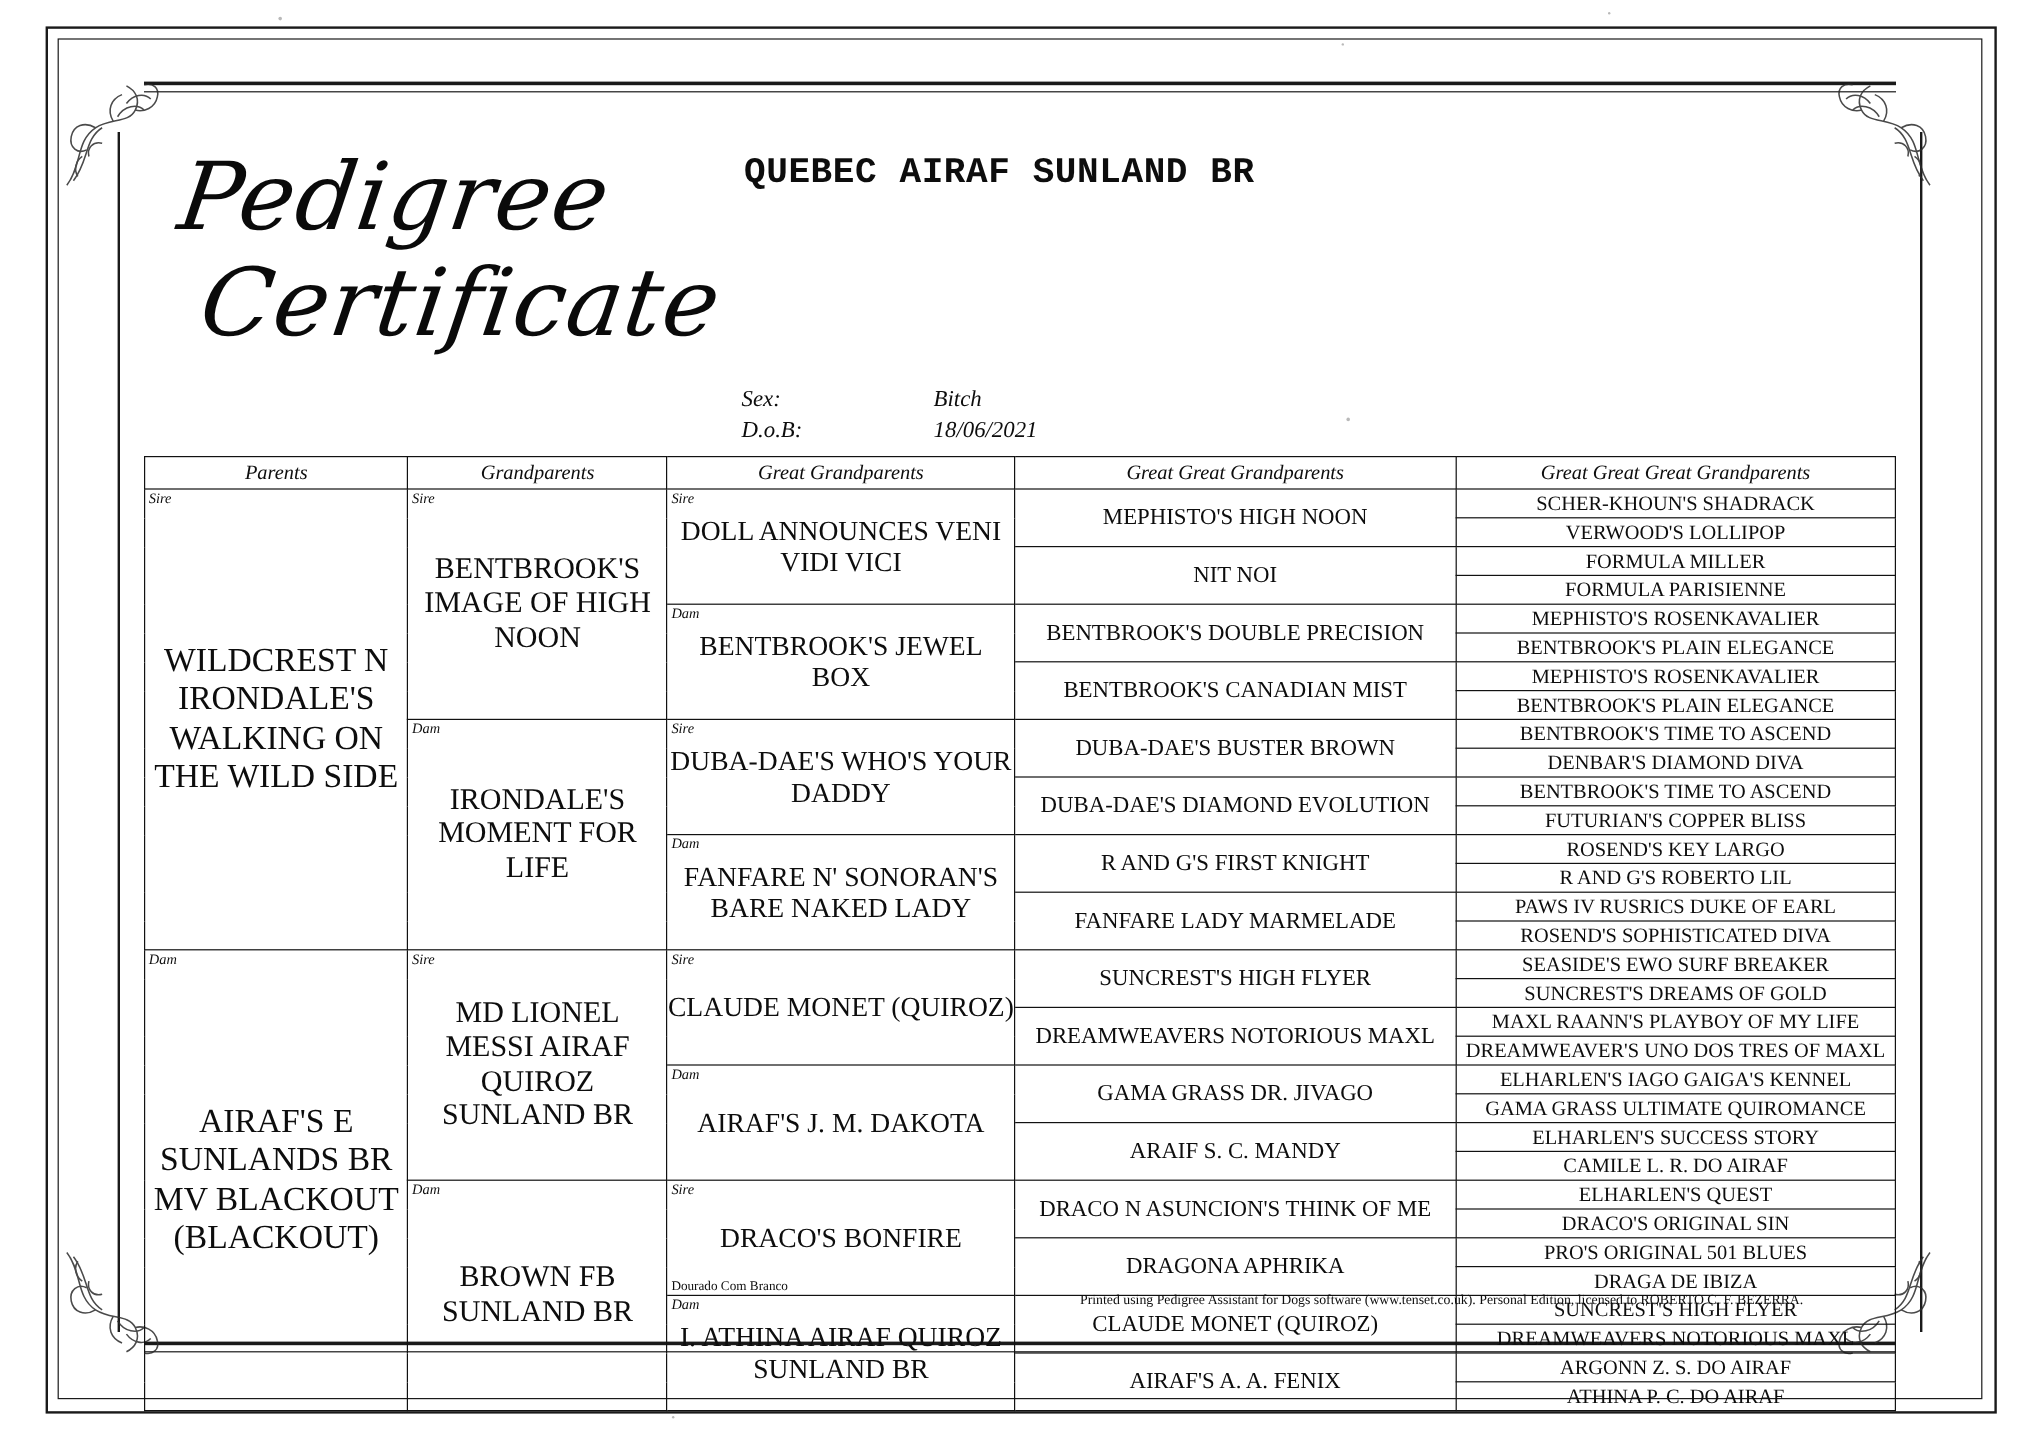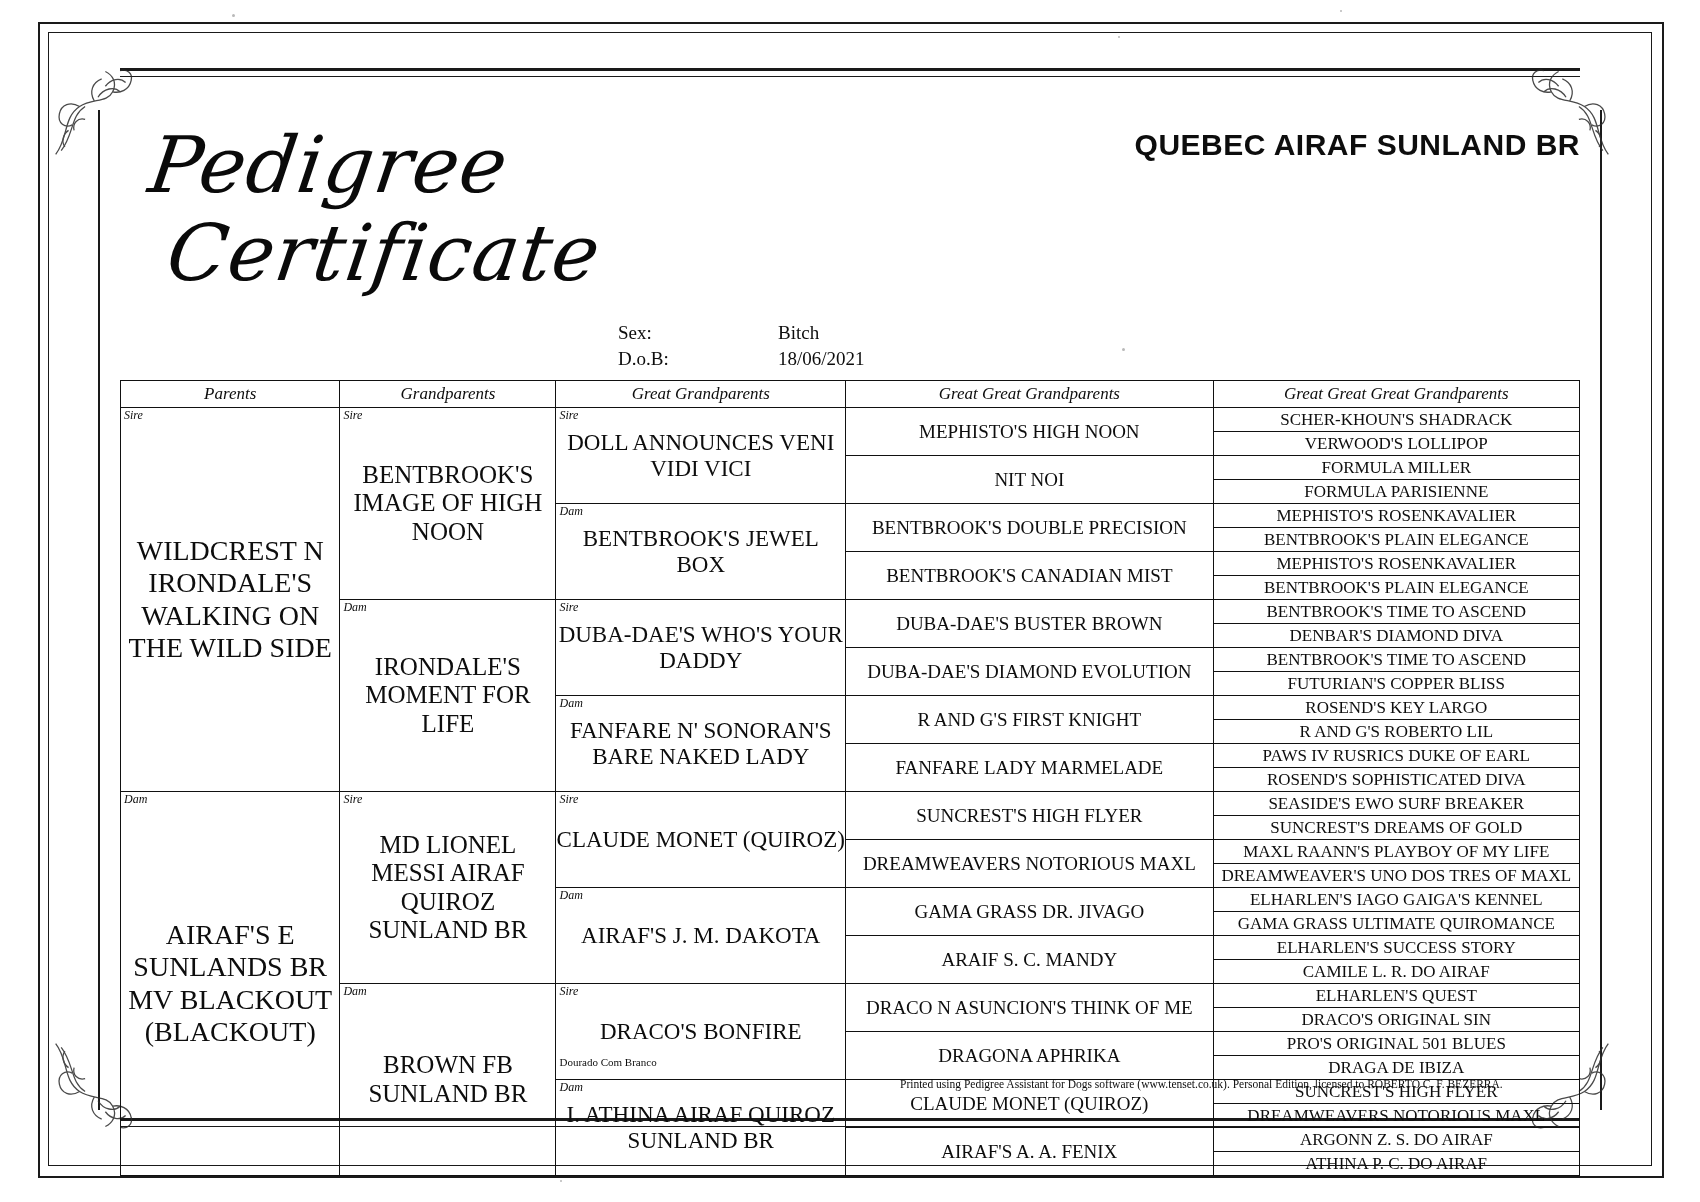--- a/index.html
+++ b/index.html
@@ -100,33 +100,33 @@
     margin-left: 18px;
     margin-top: 14px;
     letter-spacing: 1px;
     transform: skewX(-8deg);
   }
 
   .doc-title {
     position: absolute;
     left: 620px; top: 128px;
     width: 960px;
-    text-align: right;
-    font-family: Liberation Sans, sans-serif;
+    text-align: left;
+    font-family: Liberation Mono, monospace;
     font-weight: bold;
     font-size: 30px;
     letter-spacing: .5px;
   }
 
   .meta {
     position: absolute;
     left: 618px; top: 322px;
     font-size: 19px;
   }
-  .meta-row { display: flex; margin-bottom: 4px; }
+  .meta-row { display: flex; margin-bottom: 4px; font-style: italic; }
   .meta-label { width: 160px; }
   .meta-value { }
 
   
   .ped {
     position: absolute;
     left: 120px; top: 380px;
     width: 1460px;
     border-collapse: collapse;
     table-layout: fixed;
@@ -150,21 +150,21 @@
   .tag {
     position: absolute;
     left: 3px; top: 1px;
     font-size: 12px;
     font-style: italic;
     font-family: "Liberation Serif", serif;
     line-height: 1;
   }
   .tag-sub {
     position: absolute;
-    left: 3px; bottom: 11px;
+    left: 3px; bottom: 1px;
     font-size: 11px;
     font-family: "Liberation Serif", serif;
     line-height: 1;
     margin-top: 29px;
   }
   .c1 { font-size: 28px; line-height: 1.16; }
   .c2 { font-size: 25px; line-height: 1.14; }
   .c3 { font-size: 23px; line-height: 1.10; }
   .c4 { font-size: 19px; }
   .c5 { font-size: 17px; height: 23px; }

